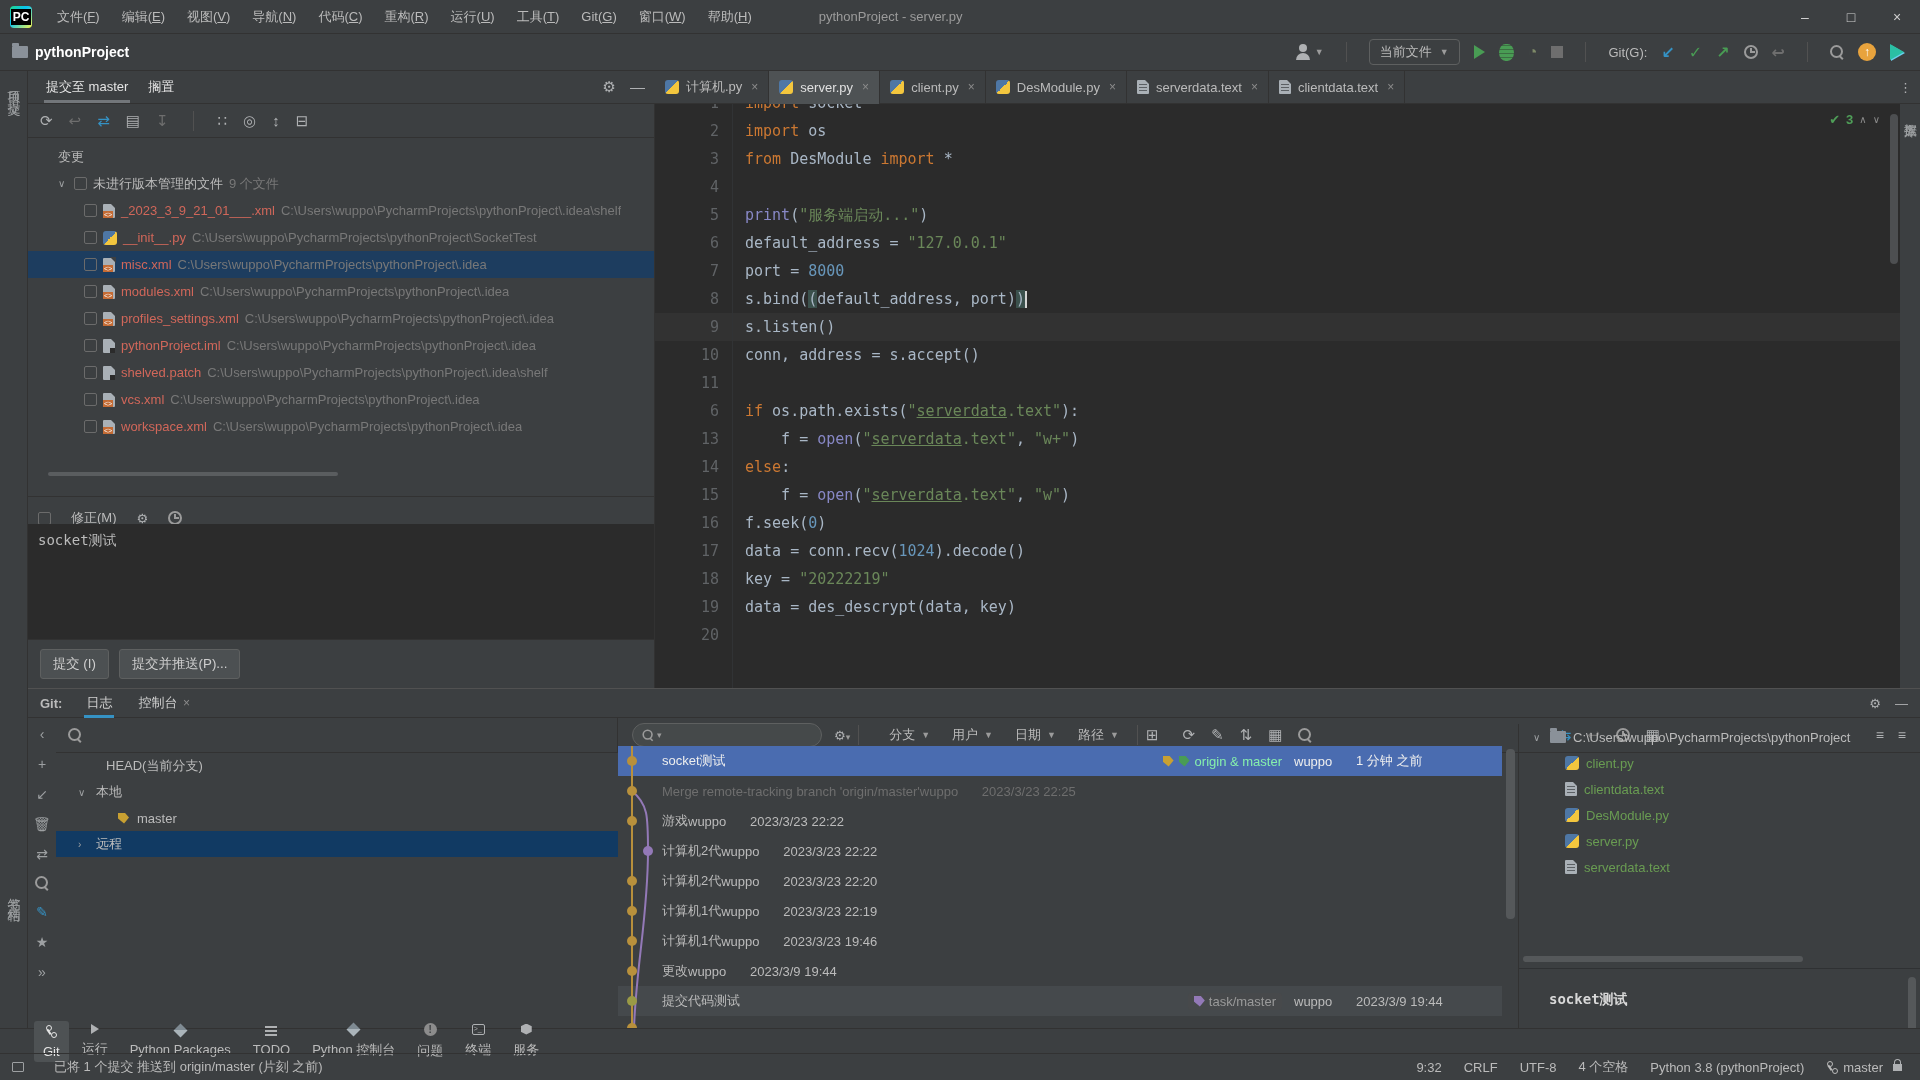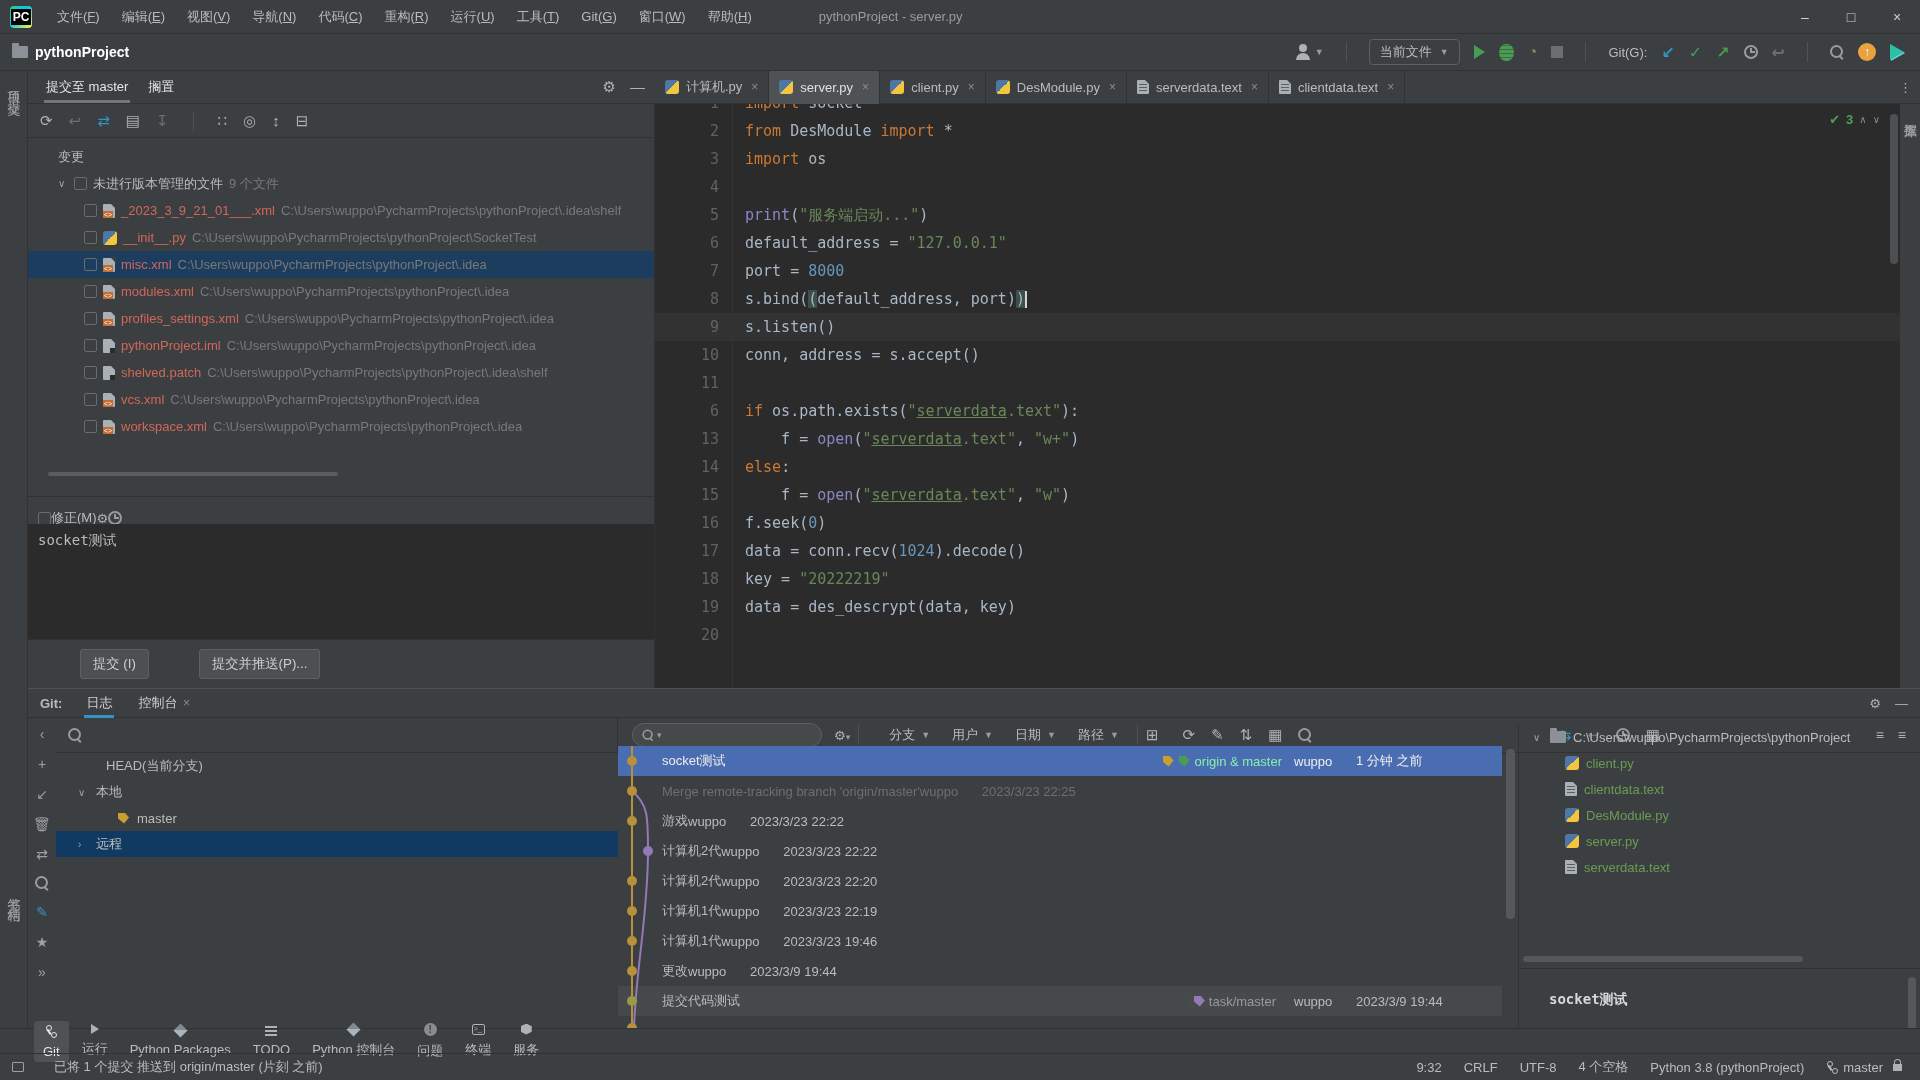--- a/index.html
+++ b/index.html
@@ -69,25 +69,25 @@
   .sel-row { background:#1d3d5f; }
   .fico { width:12px; height:14px; background:#a9b0b6; border-radius:1px; position:relative; flex:none; }
   .fico:before { content:""; position:absolute; right:-1px; top:-1px; border:3px solid #3c3f41; border-left-color:transparent; border-bottom-color:transparent; }
   .fico.xml:after { content:"<>"; position:absolute; left:0; bottom:0; font-size:7px; line-height:7px; background:#c46b34; color:#fff; padding:0 1px; }
   .fico.iml:after { content:""; position:absolute; right:0; bottom:0; width:5px; height:5px; background:#2b2b2b; }
   .fico.txt:after { content:""; position:absolute; left:2px; top:3px; width:8px; height:8px;
       background:repeating-linear-gradient(0deg,#5b6064 0 1px,transparent 1px 3px); }
   .pyico { width:14px; height:14px; flex:none; border-radius:3px; position:relative;
       background:linear-gradient(135deg,#4e77a5 0 50%,#f3c63e 50% 100%); }
   #hscroll1 { left:20px; top:368px; width:290px; height:4px; background:#5a5d5f; border-radius:2px; position:absolute; }
-  #amend-row { position:absolute; left:0; top:392px; width:100%; height:43px; display:flex; align-items:center; gap:0; padding:0 10px; border-top:1px solid #323232; }
+  #amend-row { position:absolute; left:0; top:392px; width:100%; height:43px; display:flex; align-items:center; gap:20px; padding:0 10px; border-top:1px solid #323232; }
   #msg-box { position:absolute; left:0; top:420px; width:100%; height:116px; background:#2b2b2b; border-bottom:1px solid #323232;
       font-family:"DejaVu Sans Mono",monospace; font-size:14px; color:#bbbbbb; padding:8px 10px; }
   #commit-btns { position:absolute; left:0; top:536px; width:100%; height:48px; display:flex; align-items:center; gap:10px; padding:0 12px; }
-  .btn { border:1px solid #5e6060; background:#4c5052; color:#cfcfcf; padding:5px 12px; border-radius:3px;margin-left:40px; }
+  .btn { border:1px solid #5e6060; background:#4c5052; color:#cfcfcf; padding:5px 12px; border-radius:3px; }
 
   
   #editor-tabs { left:655px; top:71px; width:1265px; height:33px; display:flex; align-items:center; border-bottom:1px solid #323232; }
   .ed-tab { height:33px; display:flex; align-items:center; gap:7px; padding:0 10px; color:#bbbbbb; border-right:1px solid #323232; }
   .ed-tab.active { background:#4e5254; color:#e0e0e0; }
   .tab-x { color:#8c8c8c; font-size:12px; margin-left:2px; }
   #tabs-more { margin-left:auto; margin-right:8px; color:#afb1b3; }
   #editor { left:655px; top:104px; width:1245px; height:584px; background:#2b2b2b; overflow:hidden; }
   #gutter { position:absolute; left:0; top:0; width:78px; height:100%; border-right:1px solid #313335; }
   .gut-num, .code-line { height:28px; line-height:28px; font-family:"DejaVu Sans Mono",monospace; font-size:15px; white-space:pre; }
@@ -397,22 +397,22 @@
         <div class="gut-num">15</div>
         <div class="gut-num">16</div>
         <div class="gut-num">17</div>
         <div class="gut-num">18</div>
         <div class="gut-num">19</div>
         <div class="gut-num">20</div>
       </div>
     </div>
   <div id="code-inner">
       <div class="code-line"><span class="tk-k">import</span><span class="tk-p"> socket</span></div>
+      <div class="code-line"><span class="tk-k">import</span><span class="tk-p"> os</span></div>
       <div class="code-line"><span class="tk-k">from</span><span class="tk-p"> DesModule </span><span class="tk-k">import</span><span class="tk-p"> *</span></div>
-      <div class="code-line"><span class="tk-k">import</span><span class="tk-p"> os</span></div>
       <div class="code-line"></div>
       <div class="code-line"><span class="tk-b">print</span><span class="tk-p">(</span><span class="tk-s">"服务端启动..."</span><span class="tk-p">)</span></div>
       <div class="code-line"><span class="tk-p">default_address = </span><span class="tk-s">"127.0.0.1"</span></div>
       <div class="code-line"><span class="tk-p">port = </span><span class="tk-n">8000</span></div>
       <div class="code-line"><span class="tk-p">s.bind(</span><span class="tk-h">(</span><span class="tk-p">default_address, port)</span><span class="tk-h">)</span><span class="caret-bar"></span></div>
       <div class="code-line"><span class="tk-p">s.listen()</span></div>
       <div class="code-line"><span class="tk-p">conn, address = s.accept()</span></div>
       <div class="code-line"></div>
       <div class="code-line"><span class="tk-k">if</span><span class="tk-p"> os.path.exists(</span><span class="tk-s">"</span><span class="tk-u">serverdata</span><span class="tk-s">.text"</span><span class="tk-p">):</span></div>
       <div class="code-line"><span class="tk-p">    f = </span><span class="tk-b">open</span><span class="tk-p">(</span><span class="tk-s">"</span><span class="tk-u">serverdata</span><span class="tk-s">.text"</span><span class="tk-p">, </span><span class="tk-s">"w+"</span><span class="tk-p">)</span></div>

